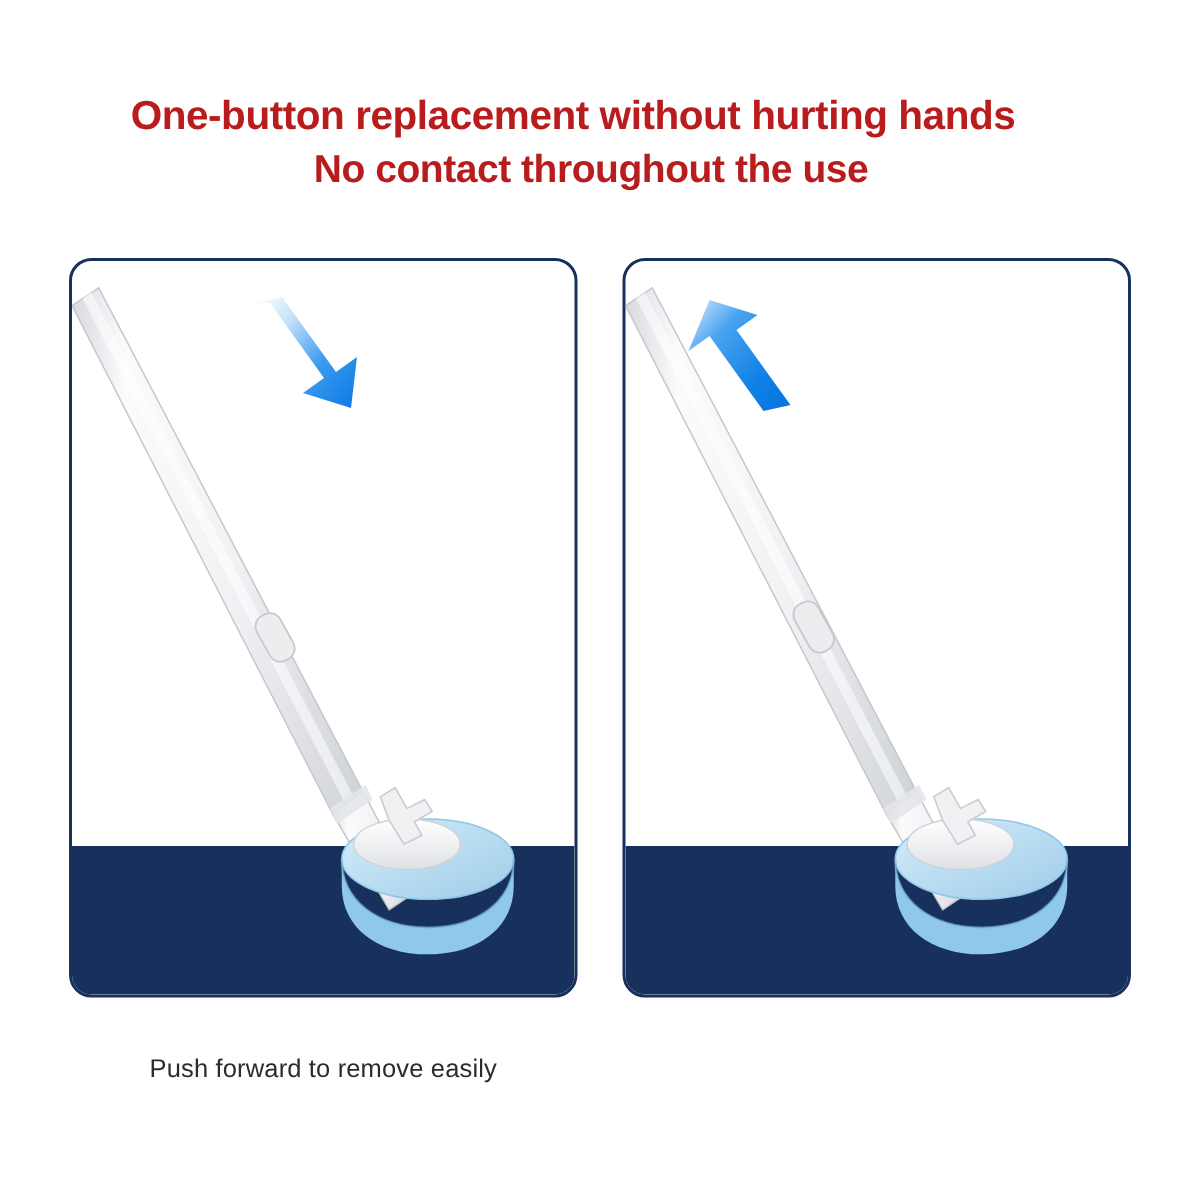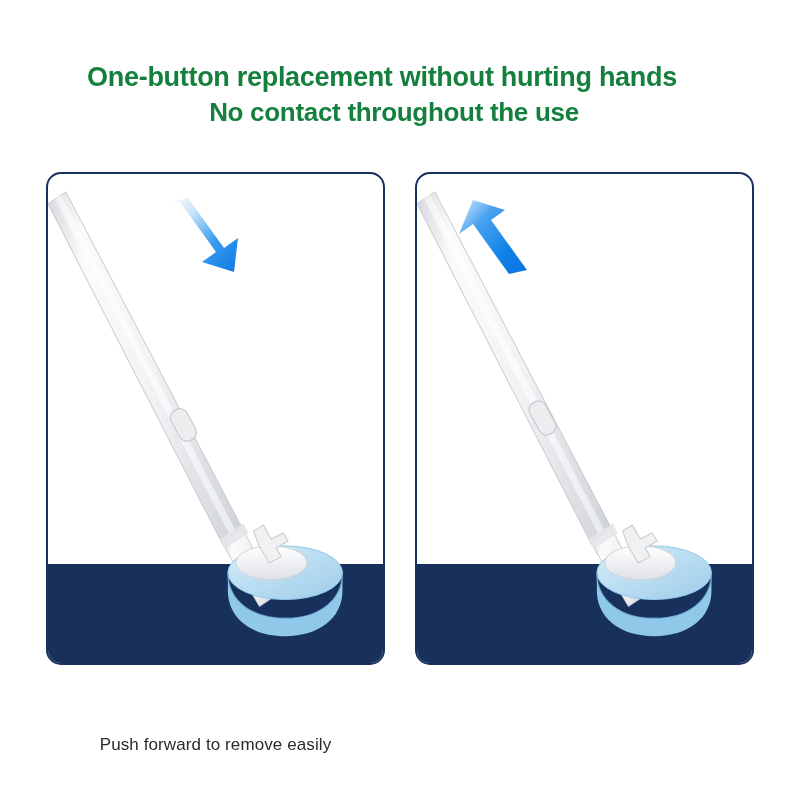--- a/index.html
+++ b/index.html
@@ -16,21 +16,21 @@
     position: relative;
   }
 
   
   .heading {
     position: absolute;
     top: 60px;
     left: 0;
     width: 764px;
     text-align: center;
-    color: #15803d;
+    color: #b91c1c;
     font-weight: bold;
     font-size: 27px;
     line-height: 35px;
     letter-spacing: -0.3px;
   }
   .heading .line { display: block; white-space: nowrap; }
   .heading .line2 { font-size: 26px; margin-left: 24px; }
 
   
   .panels {
@@ -91,21 +91,20 @@
     display: flex;
     justify-content: space-between;
   }
   .caption {
     width: 339px;
     text-align: center;
     color: #2b2b2b;
     font-size: 17px;
     line-height: 22px;
     letter-spacing: 0.1px;
-    margin-top: 32px;
   }
 </style>
 </head>
 <body>
 
 <div class="heading">
   <span class="line line1">One-button replacement without hurting hands</span>
   <span class="line line2">No contact throughout the use</span>
 </div>
 

